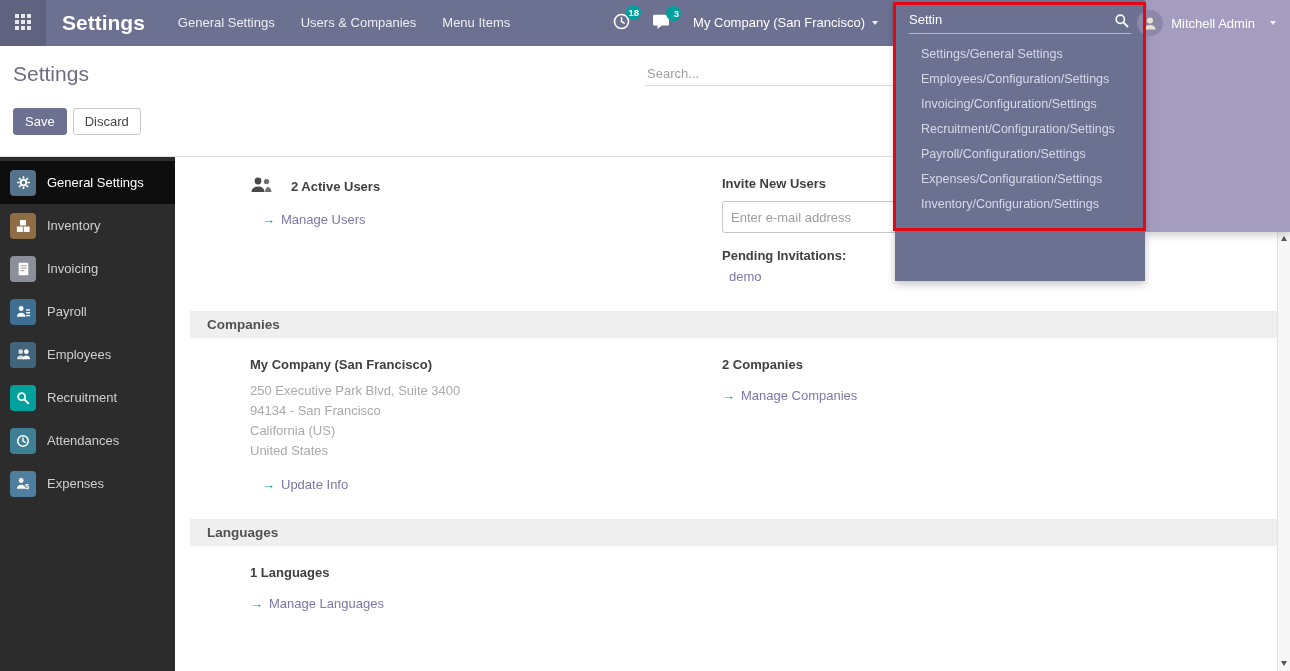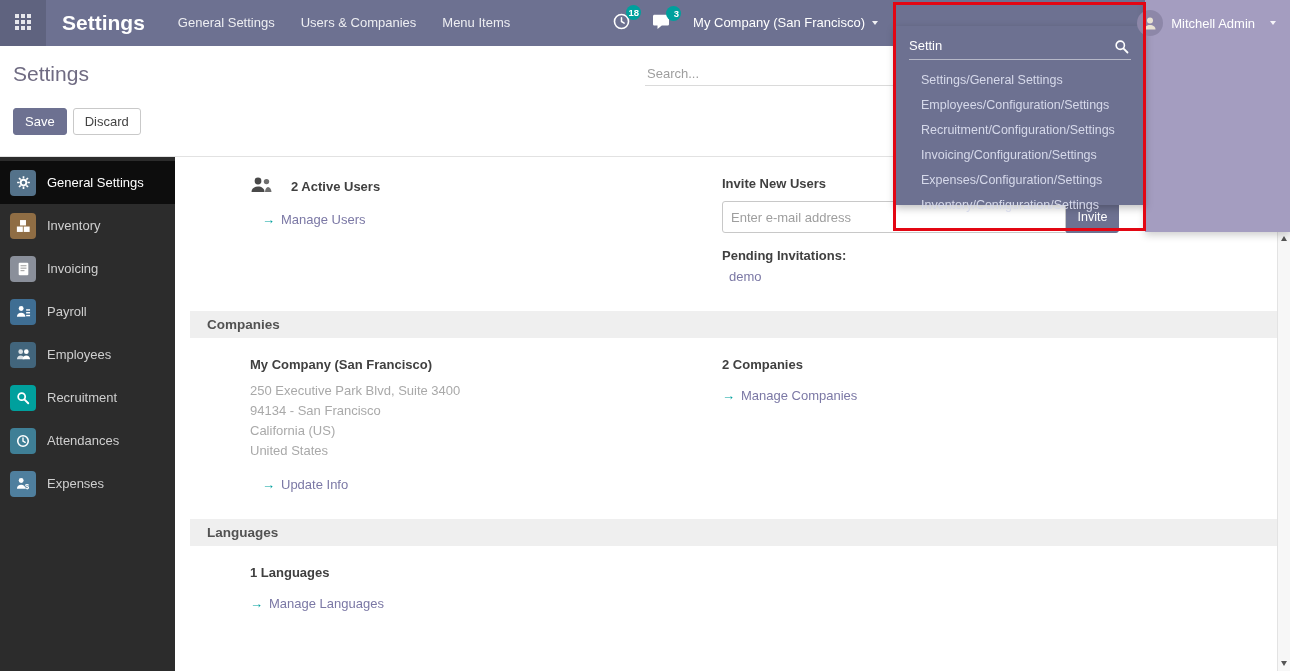--- a/index.html
+++ b/index.html
@@ -23,21 +23,21 @@
   .company{display:flex;align-items:center;padding:0 12px;white-space:nowrap;cursor:pointer;line-height:46px;}
   .caret{display:inline-block;width:0;height:0;border-left:3.5px solid transparent;border-right:3.5px solid transparent;border-top:4px solid rgba(255,255,255,.9);margin-left:7px;}
   .nav-spacer{width:400px;flex:none;}
 
   
   .user-panel{position:absolute;left:1145px;top:0;width:145px;height:232px;background:var(--panel-bg);z-index:6;box-shadow:0 3px 8px rgba(0,0,0,.2);}
   .user-menu{position:absolute;top:0;right:0;height:46px;z-index:7;display:flex;align-items:center;gap:8px;padding-right:14px;color:#fff;cursor:pointer;}
   .avatar{width:26px;height:26px;border-radius:50%;background:#8d87a8;display:flex;align-items:center;justify-content:center;overflow:hidden;flex:none;}
 
   
-  .cmd{position:absolute;left:895px;top:0;width:250px;height:179px;background:var(--navbar-bg);z-index:6;box-shadow:0 3px 8px rgba(0,0,0,.25);margin-top:26px;}
+  .cmd{position:absolute;left:895px;top:0;width:250px;height:281px;background:var(--navbar-bg);z-index:6;box-shadow:0 3px 8px rgba(0,0,0,.25);}
   .cmd-input-row{position:relative;padding:9px 14px 0;}
   .cmd-input-row input{width:100%;background:transparent;border:none;border-bottom:1px solid rgba(255,255,255,.5);color:#fff;font-size:13px;padding:3px 22px 6px 0;outline:none;font-family:inherit;}
   .cmd-input-row svg{position:absolute;right:16px;top:13px;}
   .cmd-results{padding-top:7px;}
   .cmd-item{padding:5.5px 10px 5.5px 26px;font-size:12.5px;color:#d6d9ea;cursor:pointer;white-space:nowrap;}
 
   
   .annotation-box{position:absolute;left:893px;top:2px;width:253px;height:229px;border:3px solid var(--annotation);z-index:8;pointer-events:none;}
 
   
@@ -306,22 +306,23 @@
     <span>
       <svg width="15" height="15" viewBox="0 0 16 16">
           <circle cx="6.7" cy="6.7" r="4.4" fill="none" stroke="#fff" stroke-width="1.7"></circle>
           <path d="M10 10l4.4 4.4" stroke="#fff" stroke-width="1.9" stroke-linecap="round"></path>
         </svg>
     </span>
   </div>
   <div class="cmd-results">
     <div class="cmd-item">Settings/General Settings</div>
     <div class="cmd-item">Employees/Configuration/Settings</div>
+    <div class="cmd-item">Invoicing/Configuration/Settings</div>
     <div class="cmd-item">Recruitment/Configuration/Settings</div>
-    <div class="cmd-item">Invoicing/Configuration/Settings</div>
+    <div class="cmd-item">Payroll/Configuration/Settings</div>
     <div class="cmd-item">Expenses/Configuration/Settings</div>
     <div class="cmd-item">Inventory/Configuration/Settings</div>
   </div>
 </div>
 
 <div class="annotation-box"></div>
 
 <div class="scrollbar">
   <span class="sb-up"></span>
   <span class="sb-down"></span>

